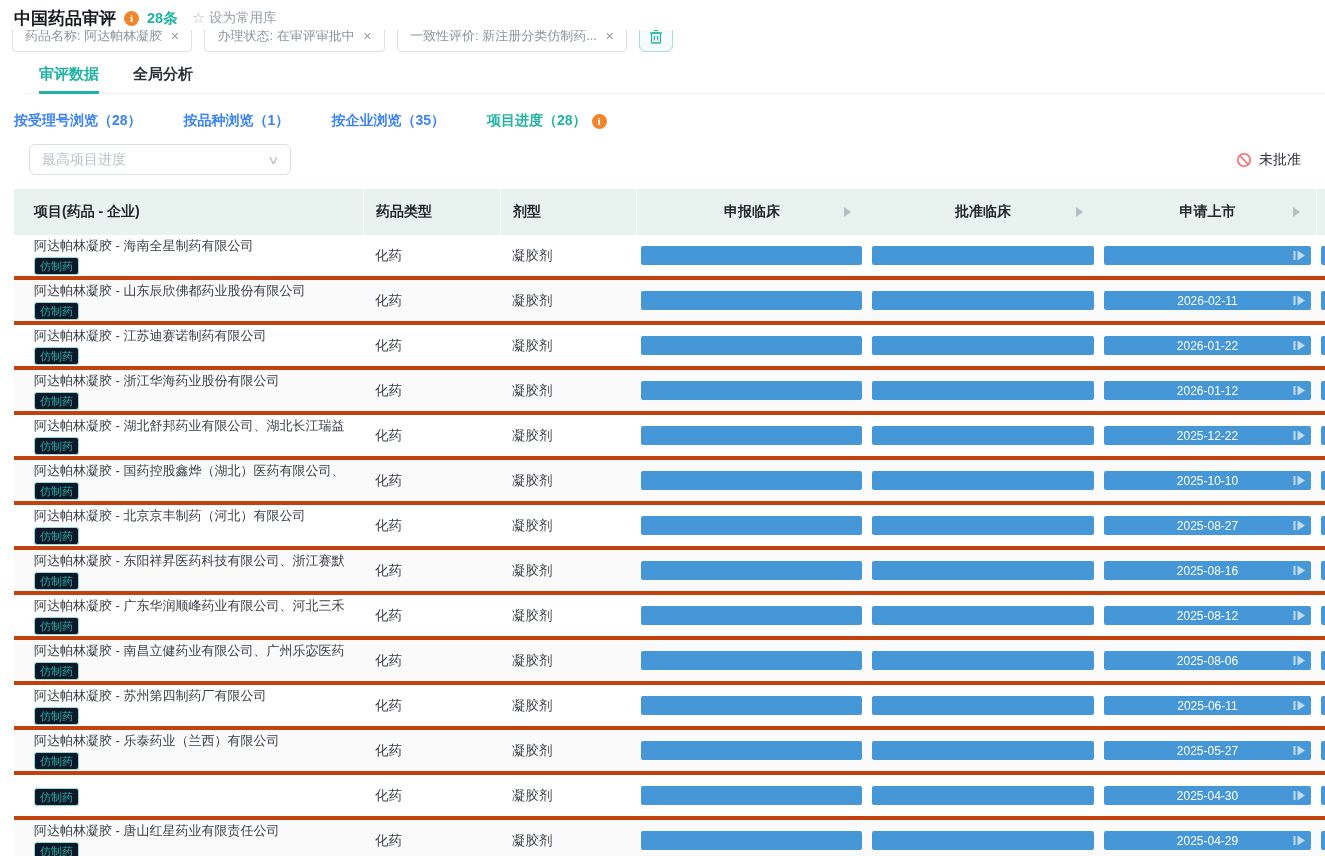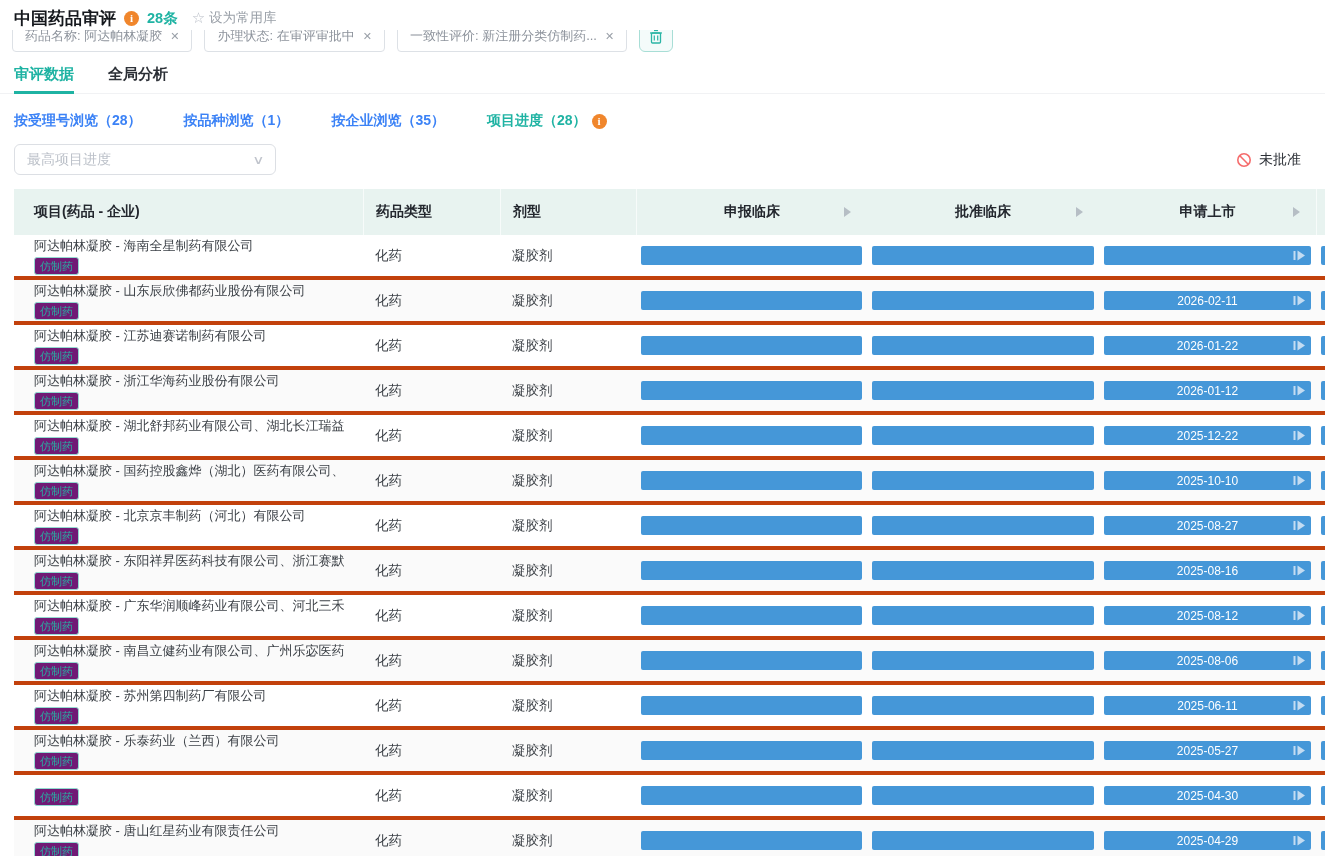--- a/index.html
+++ b/index.html
@@ -20,53 +20,53 @@
   
   .chips-clip { height:25px; overflow:hidden; position:relative; z-index:1; }
   .chips-row { display:flex; align-items:flex-start; gap:12px; margin-top:-10px; padding-left:12px; }
   .chip { height:32px; display:flex; align-items:center; gap:8px; padding:0 12px;
     border:1px solid #dde1e6; border-radius:4px; color:#8d939c; font-size:13px; background:#fff; white-space:nowrap; cursor:pointer; }
   .chip .x { color:#9aa0a8; font-size:11px; }
   .trash-btn { height:32px; width:34px; border:1px solid #a8ded6; background:#f4fbfa; border-radius:6px;
     display:flex; align-items:center; justify-content:center; cursor:pointer; }
 
   
-  .tabs { display:flex; gap:34px; padding:10px 0 0 14px; border-bottom:1px solid #f1f2f4; }
+  .tabs { display:flex; gap:34px; padding:10px 0 0 14px; border-bottom:1px solid #f1f2f4;margin-left:25px; }
   .tab { font-size:15px; font-weight:bold; color:#2b2f36; padding-bottom:9px; cursor:pointer; position:relative; }
   .tab.active { color:#1fb3a3; }
   .tab.active::after { content:""; position:absolute; left:0; right:0; bottom:-1px; height:3px; background:#1fb3a3; }
 
   
   .subtabs { display:flex; gap:42px; padding:18px 0 0 14px; align-items:center; }
   .subtab { font-size:14px; font-weight:bold; color:#3b82f6; cursor:pointer; display:flex; align-items:center; gap:5px; }
   .subtab.active { color:#1fb3a3; }
 
   
-  .filter-row { display:flex; align-items:center; justify-content:space-between; padding:14px 24px 14px 14px; }
+  .filter-row { display:flex; align-items:center; justify-content:space-between; padding:14px 24px 14px 14px;margin-left:15px; }
   .select { width:262px; height:31px; border:1px solid #dcdfe4; border-radius:6px; display:flex;
     align-items:center; justify-content:space-between; padding:0 12px; cursor:pointer; background:#fff; }
   .select .ph { color:#bcc1c9; font-size:14px; }
   .chev { color:#c0c4cc; font-size:12px; transform:scaleX(1.4); }
   .legend { display:flex; align-items:center; gap:7px; font-size:14px; color:#2b2f36; }
 
   
   .table { padding-left:14px; }
   .thead, .tr { display:grid; grid-template-columns:349px 137px 136px 231px 232px 217px 22px; }
   .thead { background:#e8f3f0; height:46px; }
   .th { display:flex; align-items:center; font-size:14px; font-weight:bold; color:#23272e; padding-left:20px; }
   .th.sep { border-left:1px solid #f7fbfa; padding-left:12px; }
   .th.phase { justify-content:center; padding-left:0; position:relative; }
   .th.phase .tri { position:absolute; right:16px; width:0; height:0;
     border-left:7px solid #b6bec5; border-top:5px solid transparent; border-bottom:5px solid transparent; cursor:pointer; }
   .tr { height:45px; border-bottom:4px solid #c2410c; align-items:center; }
   .tr:nth-child(even) { background:#fafafa; }
   .td-project { padding-left:20px; overflow:hidden; }
   .proj-name { font-size:13px; color:#3a3f45; white-space:nowrap; overflow:hidden; line-height:17px; }
   .tag { display:inline-block; margin-top:3px; font-size:11px; color:#27b2a2; border:1px solid #93dbd1;
-    background:#701a75; border-radius:3px; padding:1px 5px; line-height:14px; }
+    background:#0f172a; border-radius:3px; padding:1px 5px; line-height:14px; }
   .td-type, .td-form { font-size:13.5px; color:#3a3f45; padding-left:12px; }
   .td-phase { padding:0 5px; }
   .bar { height:19px; background:#4597d8; border-radius:2px; position:relative; cursor:pointer; }
   .bar-date { position:absolute; inset:0; display:flex; align-items:center; justify-content:center;
     color:#fff; font-size:12px; }
   .bar-icon { position:absolute; right:5px; top:4px; }
   .td-next { padding-left:5px; }
   .bar-sliver { width:30px; border-radius:2px 0 0 2px; }
 </style>
 </head>

